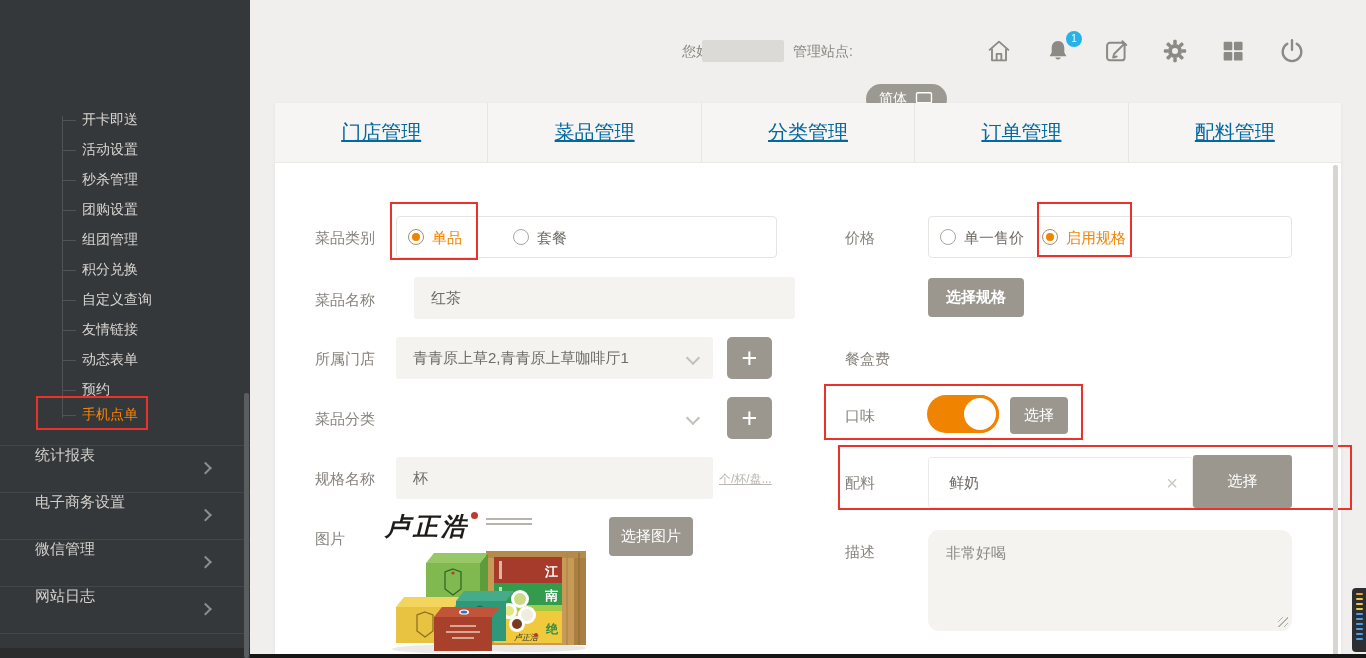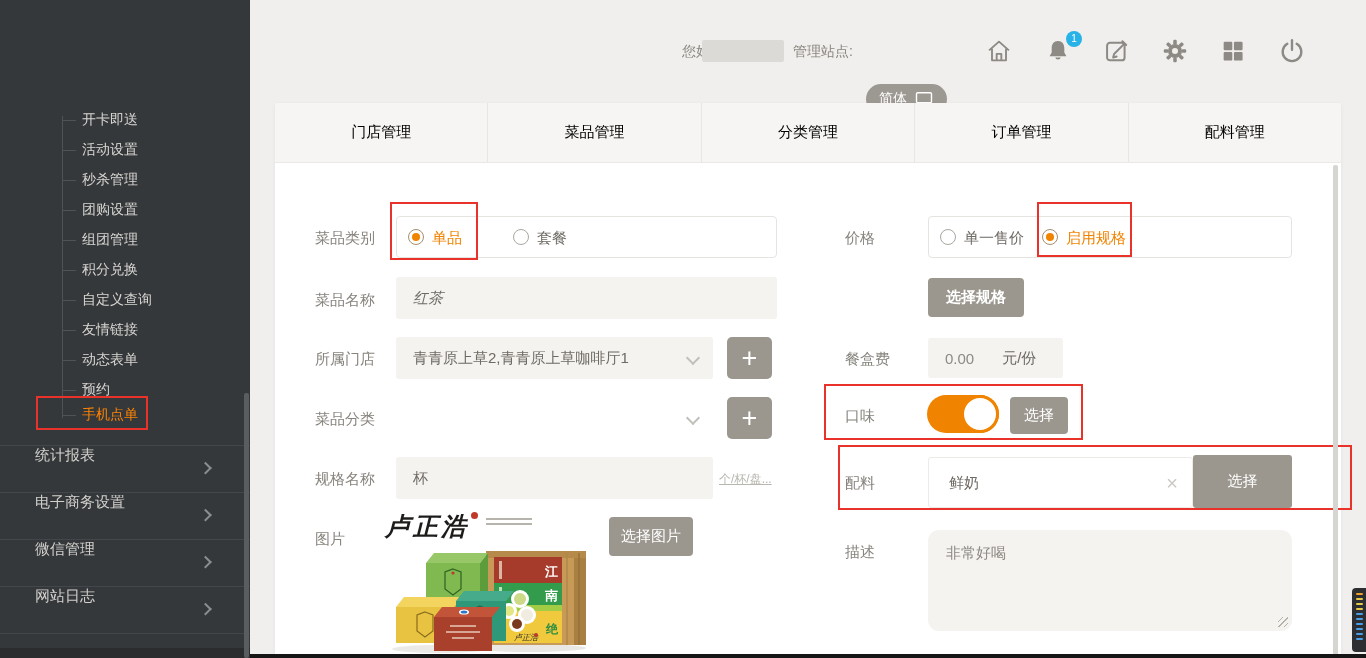--- a/index.html
+++ b/index.html
@@ -28,21 +28,21 @@
   .hdr-text { position:absolute; color:#8a867f; font-size:14px; }
   .redacted { position:absolute; left:702px; top:40px; width:82px; height:22px; background:#dcdad6; border-radius:2px; }
   .lang-pill { position:absolute; left:866px; top:36px; height:30px; padding:0 13px; background:#9c9892; border-radius:16px; display:flex; align-items:center; gap:7px; color:#fff; font-size:14px; cursor:pointer; border:none;margin-top:48px; }
   .hicon { position:absolute; top:37px; width:28px; height:28px; cursor:pointer; }
   .hicon svg { width:28px; height:28px; }
   .badge { position:absolute; left:1066px; top:31px; width:16px; height:16px; background:#29b2e8; border-radius:50%; color:#fff; font-size:10px; line-height:16px; text-align:center; }
 
   
   .panel { position:absolute; left:275px; top:103px; width:1066px; height:555px; background:#fff; box-shadow:0 1px 4px rgba(0,0,0,.05); }
   .tabbar { position:absolute; left:0; top:0; width:1066px; height:60px; background:#f6f5f3; border-bottom:1px solid #ebe9e6; display:flex; }
-  .tab { flex:1; display:flex; align-items:center; justify-content:center; font-size:15px; color:#000000; border-right:1px solid #e8e6e3; cursor:pointer; }
+  .tab { flex:1; display:flex; align-items:center; justify-content:center; font-size:20px; color:#0369a1; border-right:1px solid #e8e6e3; cursor:pointer;text-decoration:underline; }
   .tab:last-child { border-right:none; }
 
   .flabel { position:absolute; color:#87837d; font-size:15px; }
   .whitebox { position:absolute; background:#fff; border:1px solid #e6e4e0; border-radius:4px; }
   .grayinput { position:absolute; background:#f4f3f0; border-radius:3px; color:#6e6a64; font-size:15px; display:flex; align-items:center; padding-left:17px; }
   .radio { position:absolute; width:16px; height:16px; border:1px solid #aaa79f; border-radius:50%; background:#fff; cursor:pointer; }
   .radio.sel { border-color:#a58f6f; }
   .radio.sel::after { content:""; position:absolute; left:3px; top:3px; width:8px; height:8px; border-radius:50%; background:#f08300; }
   .rlabel { position:absolute; font-size:15px; color:#6e6a64; cursor:pointer; }
   .rlabel.on { color:#f08300; }
@@ -223,21 +223,21 @@
 
     <span class="flabel" style="left:40px; top:126px;">菜品类别</span>
     <div class="whitebox" style="left:121px; top:113px; width:381px; height:42px;"></div>
     <span class="radio sel" style="left:133px; top:126px;"></span>
     <span class="rlabel on" style="left:157px; top:126px;">单品</span>
     <span class="radio" style="left:238px; top:126px;"></span>
     <span class="rlabel" style="left:262px; top:126px;">套餐</span>
     <div class="annot" style="left:115px; top:99px; width:88px; height:58px;"></div>
 
     <span class="flabel" style="left:40px; top:188px;">菜品名称</span>
-    <div class="grayinput" style="left:121px; top:174px; width:381px; height:42px;font-style:italic;">
+    <div class="grayinput" style="left:139px; top:174px; width:381px; height:42px;">
         <span>红茶</span>
       </div>
 
     <span class="flabel" style="left:40px; top:247px;">所属门店</span>
     <div class="grayinput" style="left:121px; top:234px; width:317px; height:42px;">
         <span>青青原上草2,青青原上草咖啡厅1</span>
       </div>
     <span class="chevdown" style="left:413px; top:250px;"></span>
     <button class="plusbtn" style="left:452px; top:234px; width:45px; height:42px;">+</button>
 
@@ -323,24 +323,20 @@
     <div class="whitebox" style="left:653px; top:113px; width:364px; height:42px;"></div>
     <span class="radio" style="left:665px; top:126px;"></span>
     <span class="rlabel" style="left:689px; top:126px;">单一售价</span>
     <span class="radio sel" style="left:767px; top:126px;"></span>
     <span class="rlabel on" style="left:791px; top:126px;">启用规格</span>
     <div class="annot" style="left:762px; top:99px; width:95px; height:55px;"></div>
 
     <button class="graybtn" style="left:653px; top:175px; width:96px; height:39px;font-weight:bold;">选择规格</button>
 
     <span class="flabel" style="left:570px; top:247px;">餐盒费</span>
-    <div class="grayinput" style="left:653px; top:235px; width:135px; height:40px; color:#8d8984;">
-      <span>0.00</span>
-      <span style="margin-left:28px; color:#6e6a64;">元/份</span>
-    </div>
 
     <span class="flabel" style="left:570px; top:304px;">口味</span>
     <div class="toggle" style="left:652px; top:292px;">
         <span class="knob"></span>
       </div>
     <button class="graybtn" style="left:735px; top:294px; width:58px; height:37px;">选择</button>
     <div class="annot" style="left:549px; top:281px; width:259px; height:56px;"></div>
 
     <span class="flabel" style="left:570px; top:371px;">配料</span>
     <div class="whitebox" style="left:653px; top:354px; width:265px; height:51px; border-color:#edebe7; border-radius:3px;">

